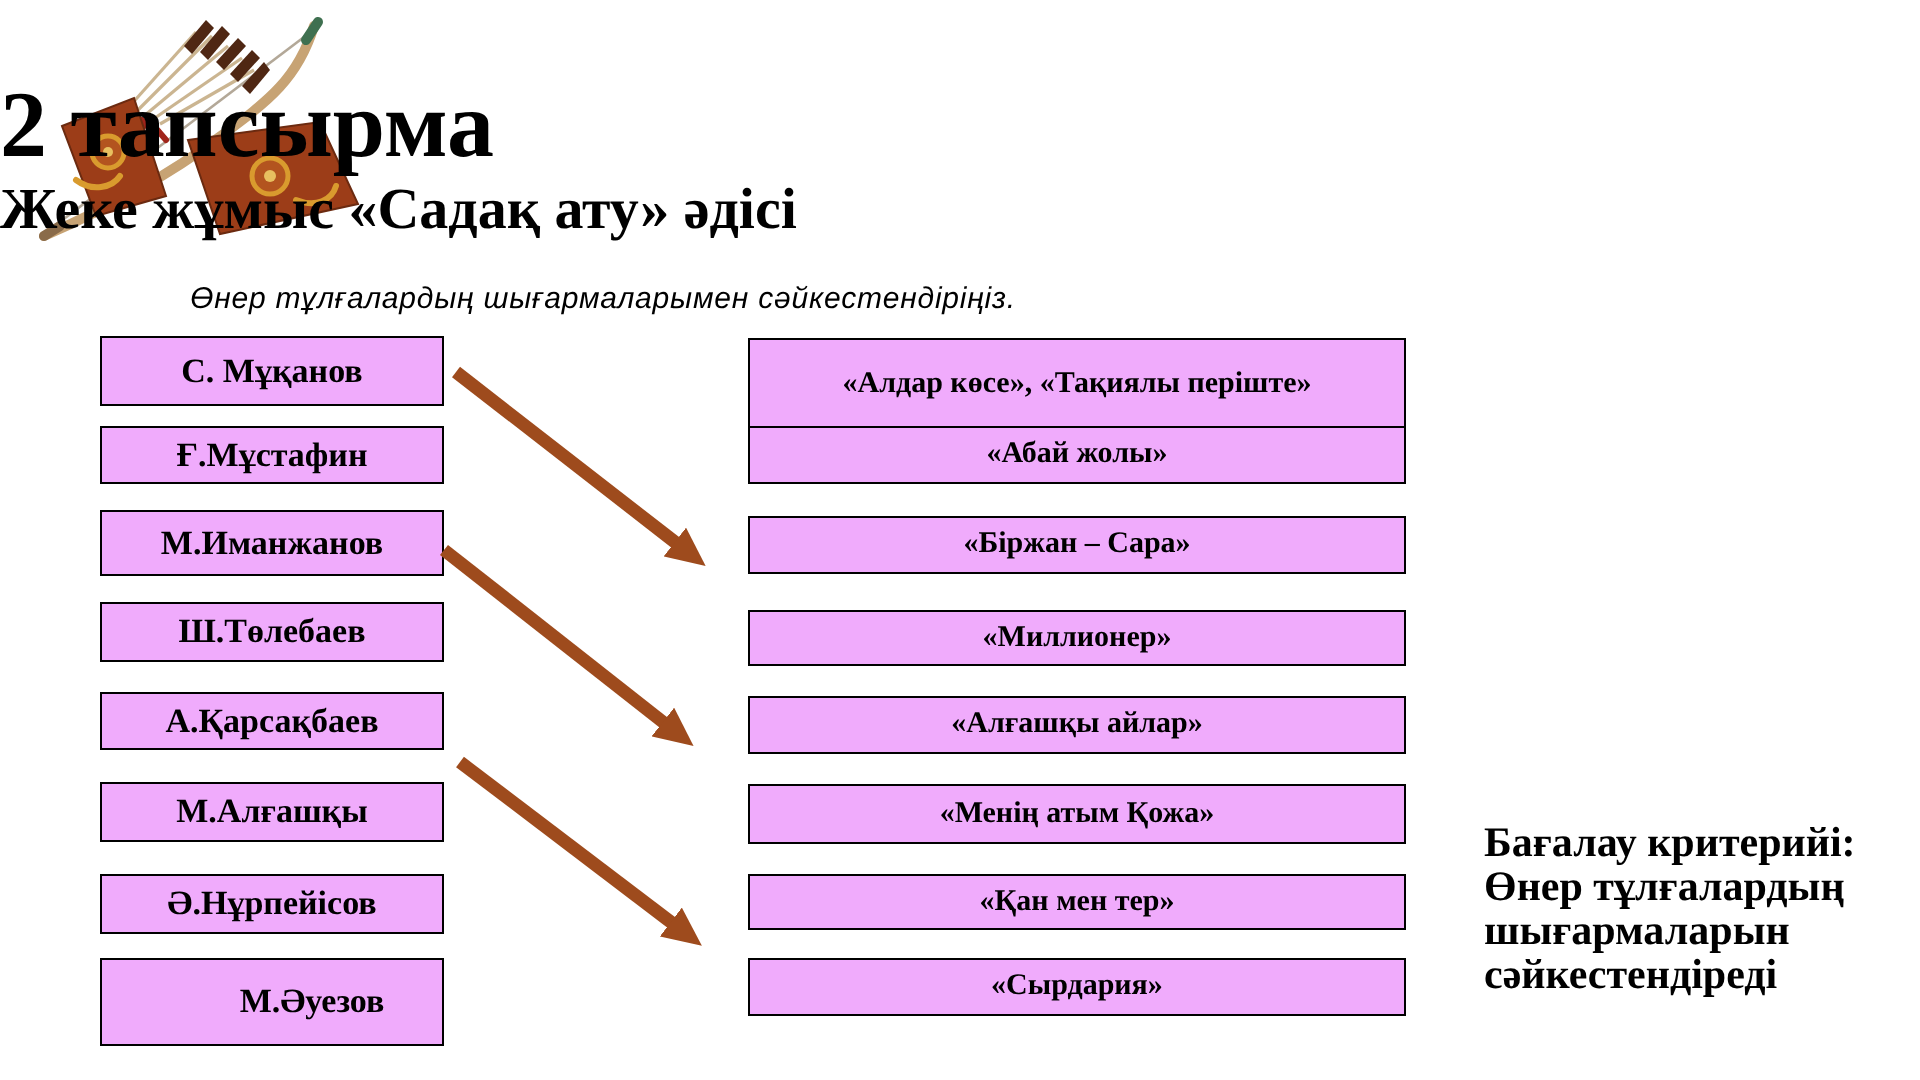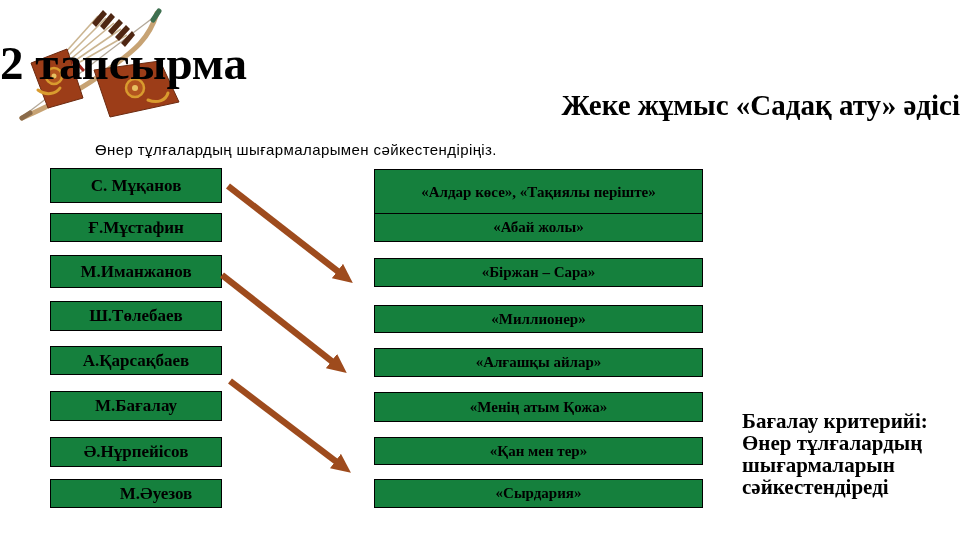--- a/index.html
+++ b/index.html
@@ -14,33 +14,33 @@
   .slide { position: absolute; left: 0; top: 0; width: 960px; height: 540px; }
 
   .title {
     position: absolute; left: 0; top: 36px; width: 960px;
     text-align: left;
     font-size: 47px; font-weight: bold; line-height: 54px;
     font-family: "Liberation Serif", serif;
   }
   .subtitle {
     position: absolute; left: 0; top: 88px; width: 960px;
-    text-align: right;
+    text-align: left;
     font-size: 29px; font-weight: bold; line-height: 34px;
     font-family: "Liberation Serif", serif;
   }
   .instruction {
     position: absolute; left: 95px; top: 141px;
     font-family: "Liberation Sans", sans-serif;
-    font-size: 15px; letter-spacing: 0.4px;
+    font-size: 15px; letter-spacing: 0.4px; font-style: italic;
   }
 
   .box {
     position: absolute;
-    background: #15803d;
+    background: #f0abfc;
     display: flex; align-items: center; justify-content: center;
     box-sizing: border-box;
     font-weight: bold;
     font-family: "Liberation Serif", serif;
     white-space: nowrap;
   }
   .author-box {
     left: 50px; width: 172px;
     border: 1.5px solid #000;
     font-size: 17px;
@@ -110,23 +110,23 @@
 
   <div class="title">2 тапсырма</div>
   <div class="subtitle">Жеке жұмыс «Садақ ату» әдісі</div>
   <div class="instruction">Өнер тұлғалардың шығармаларымен сәйкестендіріңіз.</div>
 
   <div class="box author-box" style="top:168px;height:35px;">С. Мұқанов</div>
   <div class="box author-box" style="top:213px;height:29px;">Ғ.Мұстафин</div>
   <div class="box author-box" style="top:255px;height:33px;">М.Иманжанов</div>
   <div class="box author-box" style="top:301px;height:30px;">Ш.Төлебаев</div>
   <div class="box author-box" style="top:346px;height:29px;">А.Қарсақбаев</div>
-  <div class="box author-box" style="top:391px;height:30px;">М.Бағалау</div>
+  <div class="box author-box" style="top:391px;height:30px;">М.Алғашқы</div>
   <div class="box author-box" style="top:437px;height:30px;">Ә.Нұрпейісов</div>
-  <div class="box author-box" style="top:479px;height:29px;padding-left:40px;">М.Әуезов</div>
+  <div class="box author-box" style="top:479px;height:44px;padding-left:40px;">М.Әуезов</div>
 
   <div class="box work-box" style="top:169px;height:46px;">«Алдар көсе», «Тақиялы періште»</div>
   <div class="box work-box" style="top:213px;height:29px;">«Абай жолы»</div>
   <div class="box work-box" style="top:258px;height:29px;">«Біржан – Сара»</div>
   <div class="box work-box" style="top:305px;height:28px;">«Миллионер»</div>
   <div class="box work-box" style="top:348px;height:29px;">«Алғашқы айлар»</div>
   <div class="box work-box" style="top:392px;height:30px;">«Менің атым Қожа»</div>
   <div class="box work-box" style="top:437px;height:28px;">«Қан мен тер»</div>
   <div class="box work-box" style="top:479px;height:29px;">«Сырдария»</div>
 

